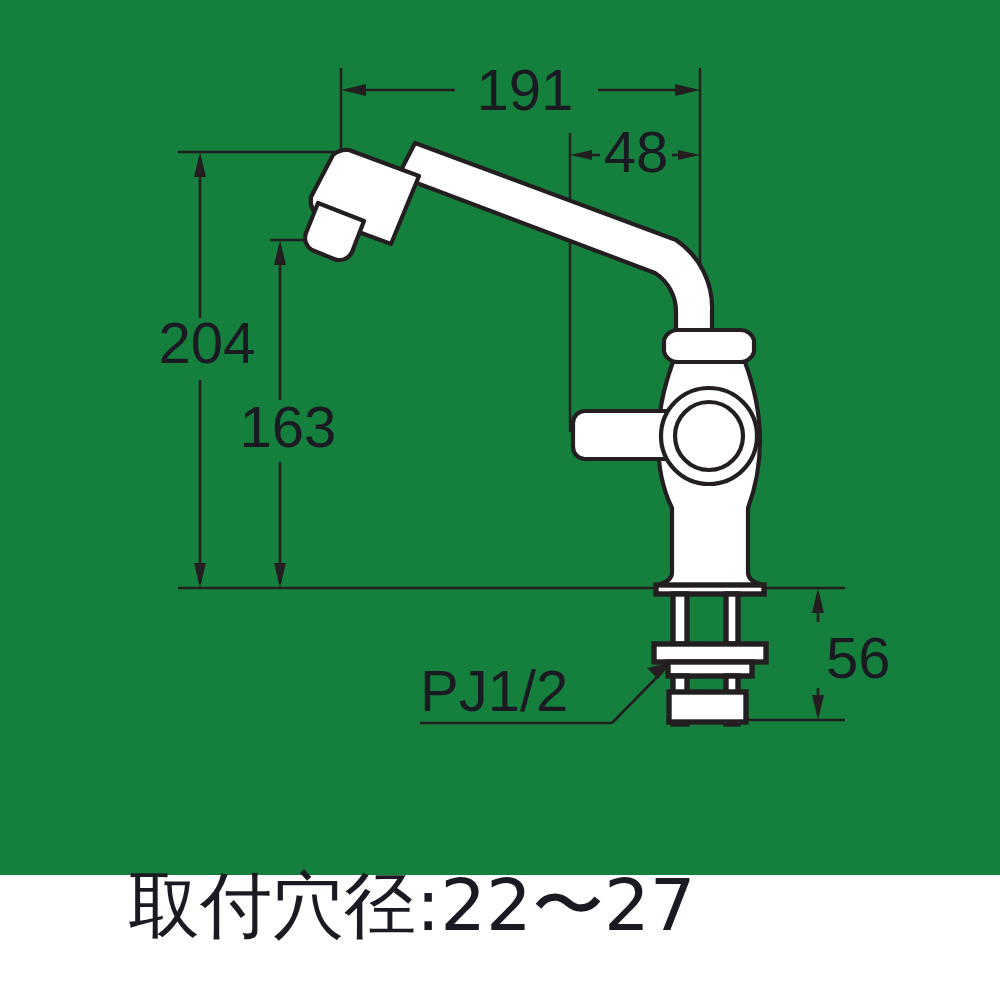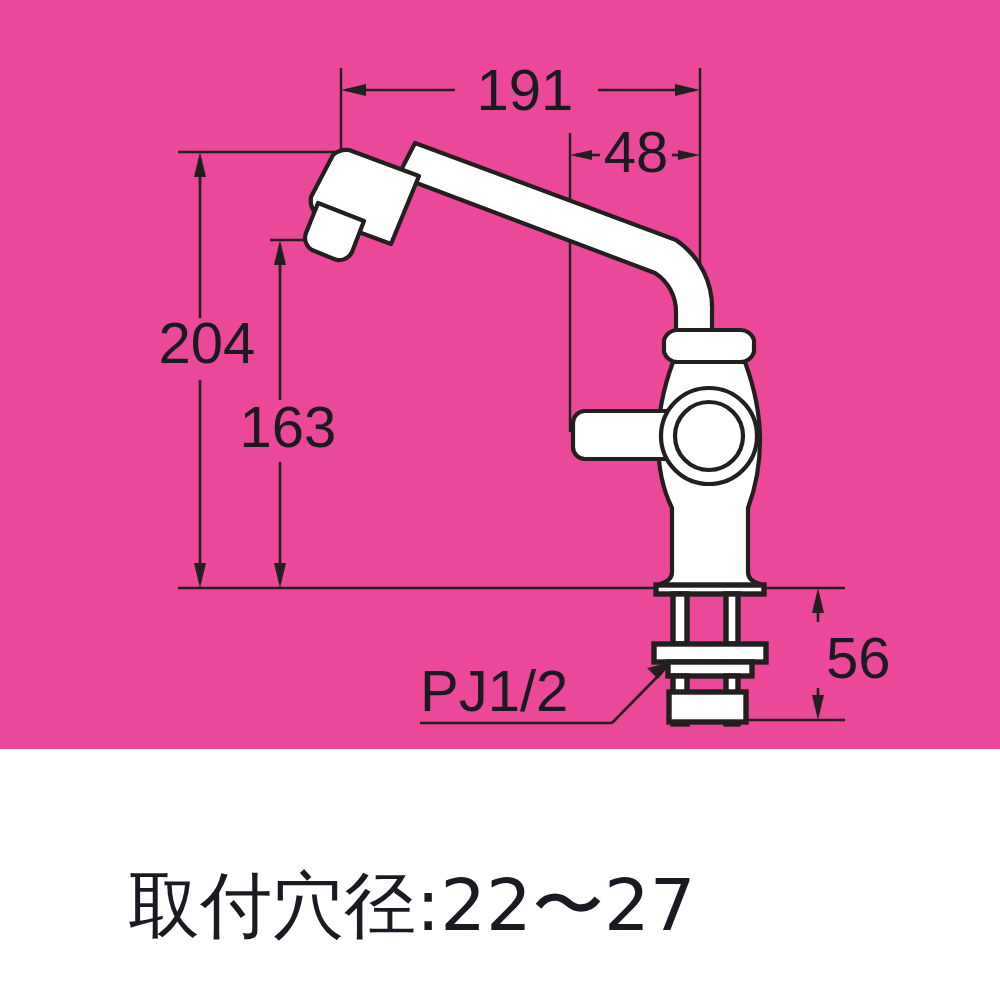--- a/index.html
+++ b/index.html
@@ -10,22 +10,22 @@
   }
   body {
     width: 1000px;
     height: 1000px;
     font-family: "Liberation Sans", sans-serif;
     overflow: hidden;
   }
   #drawing-root {
     position: relative;
     width: 1000px;
-    height: 749px;
-    background: #ec4899;
+    height: 875px;
+    background: #15803d;
   }
   svg.drawing-canvas {
     display: block;
     width: 1000px;
     height: 1000px;
   }
   .dim-text {
     font-family: "Liberation Sans", sans-serif;
     font-weight: 400;
     fill: #1a1a22;

